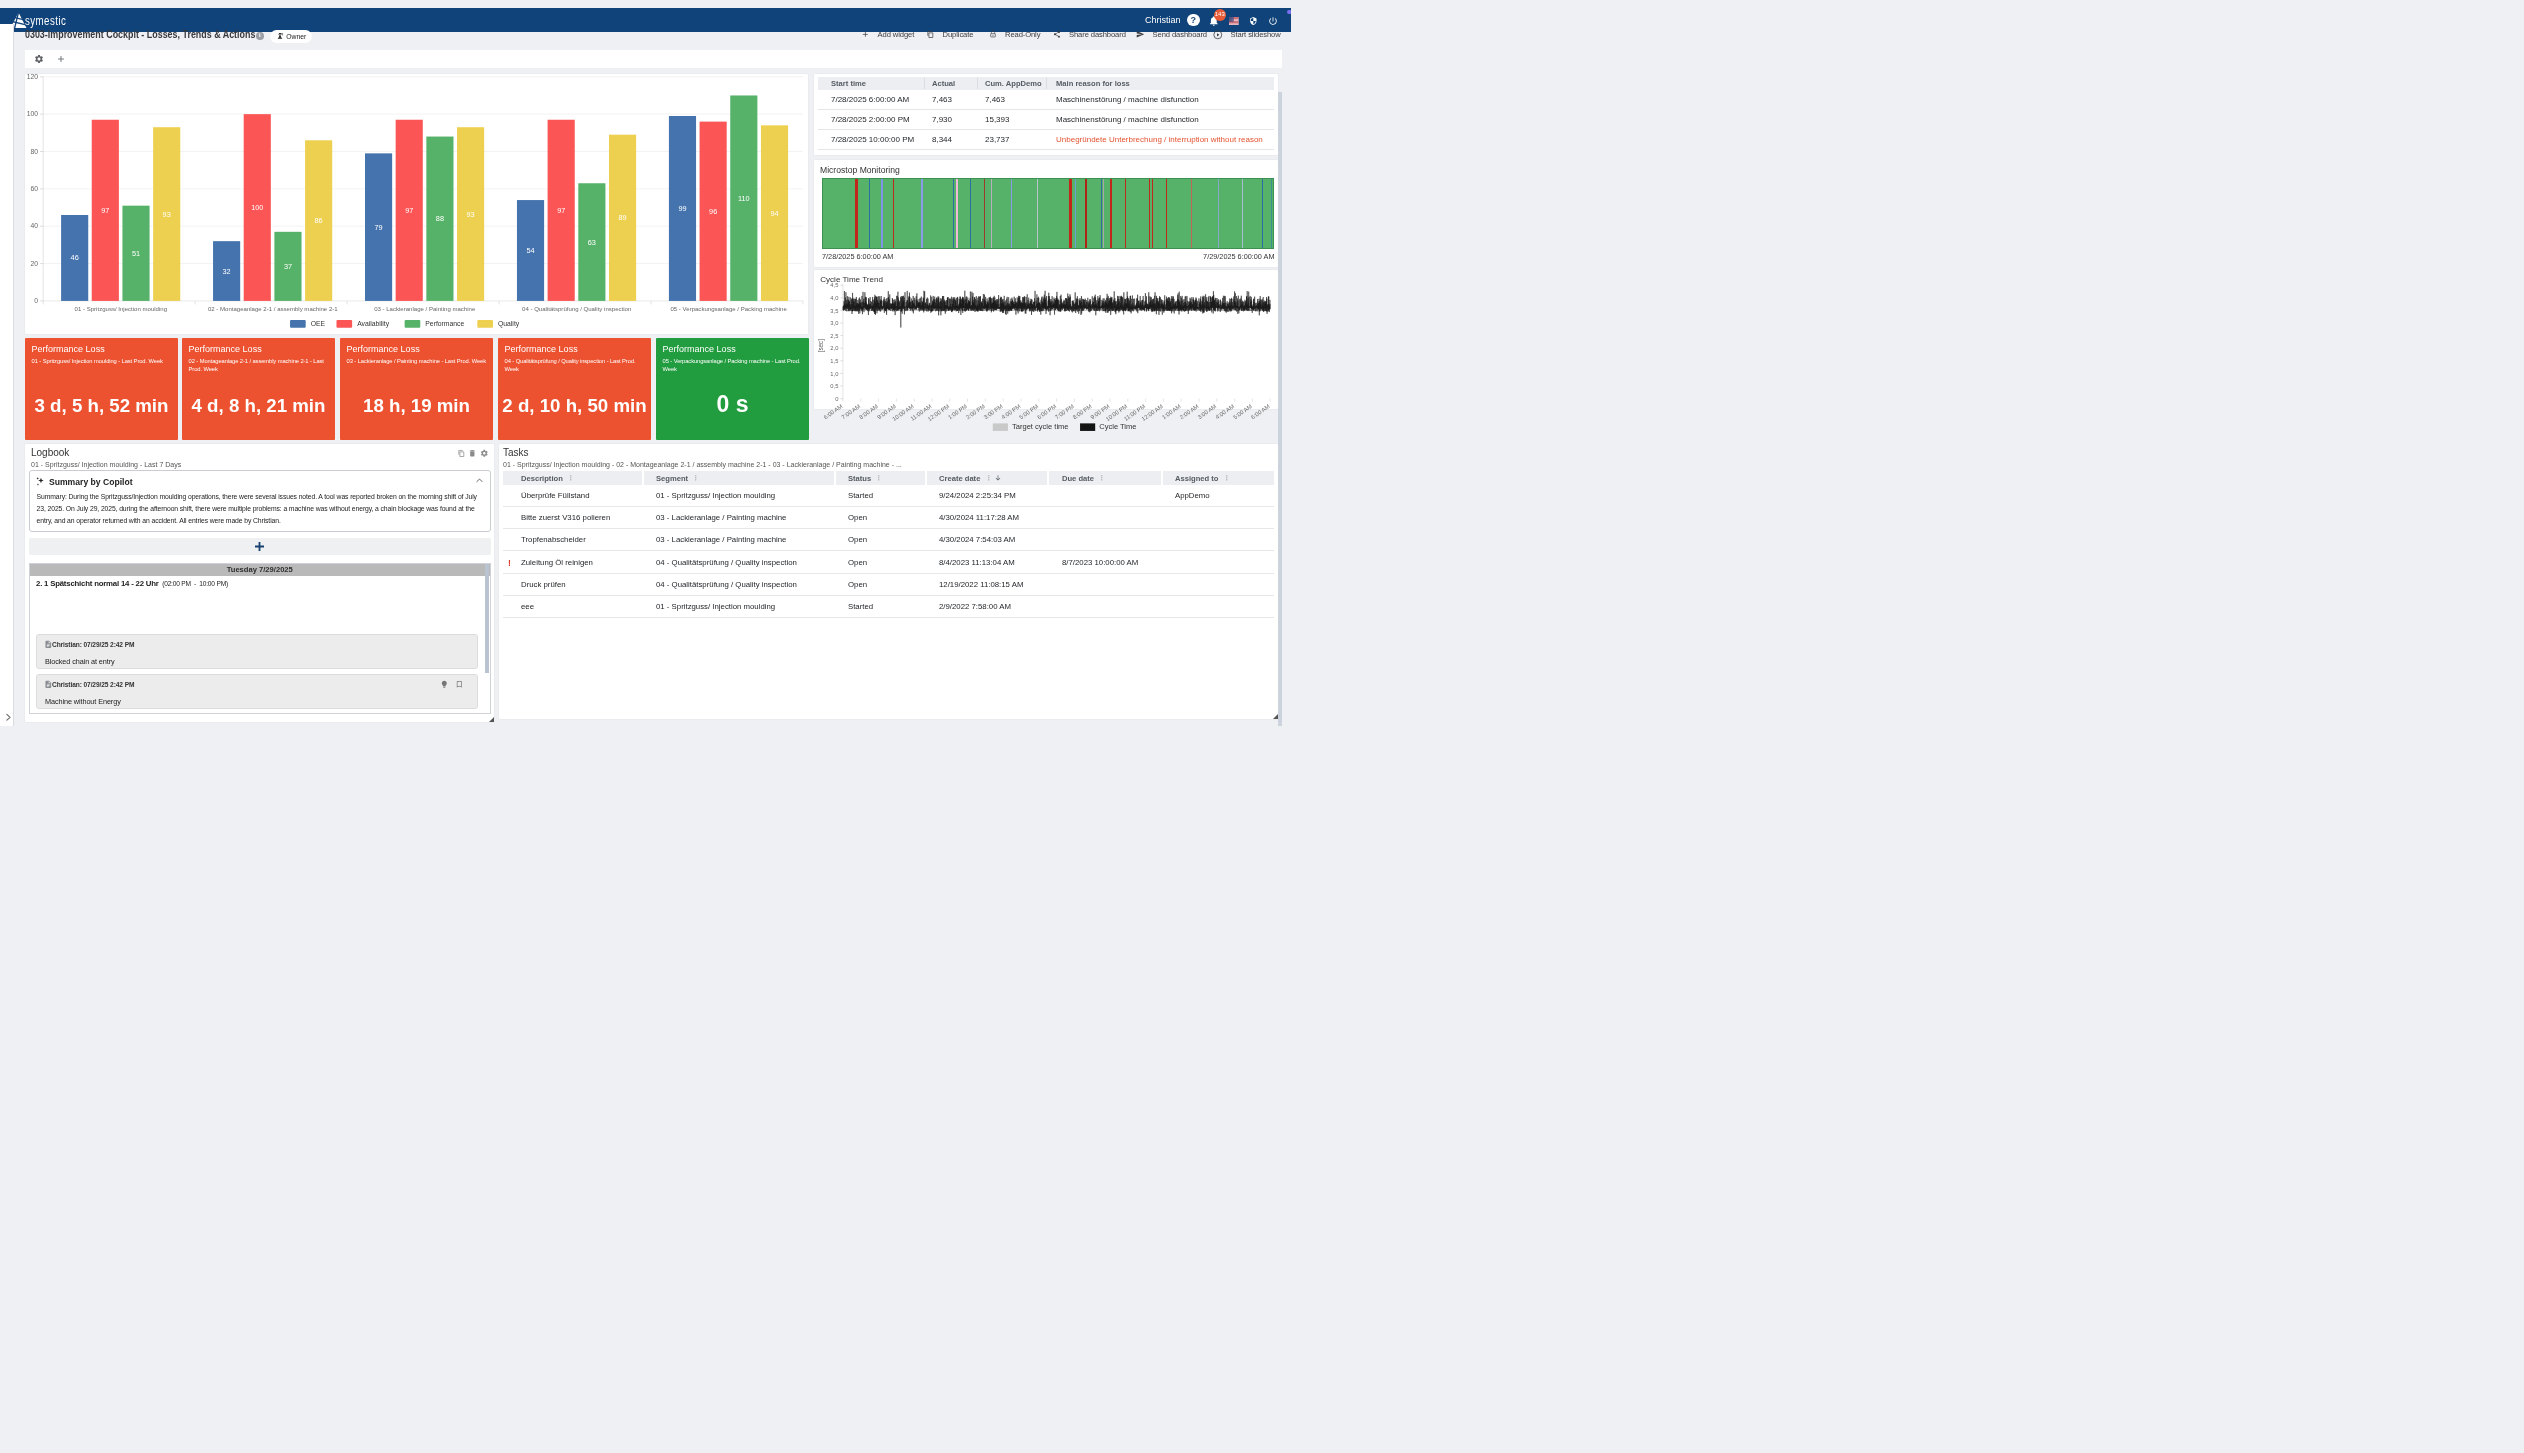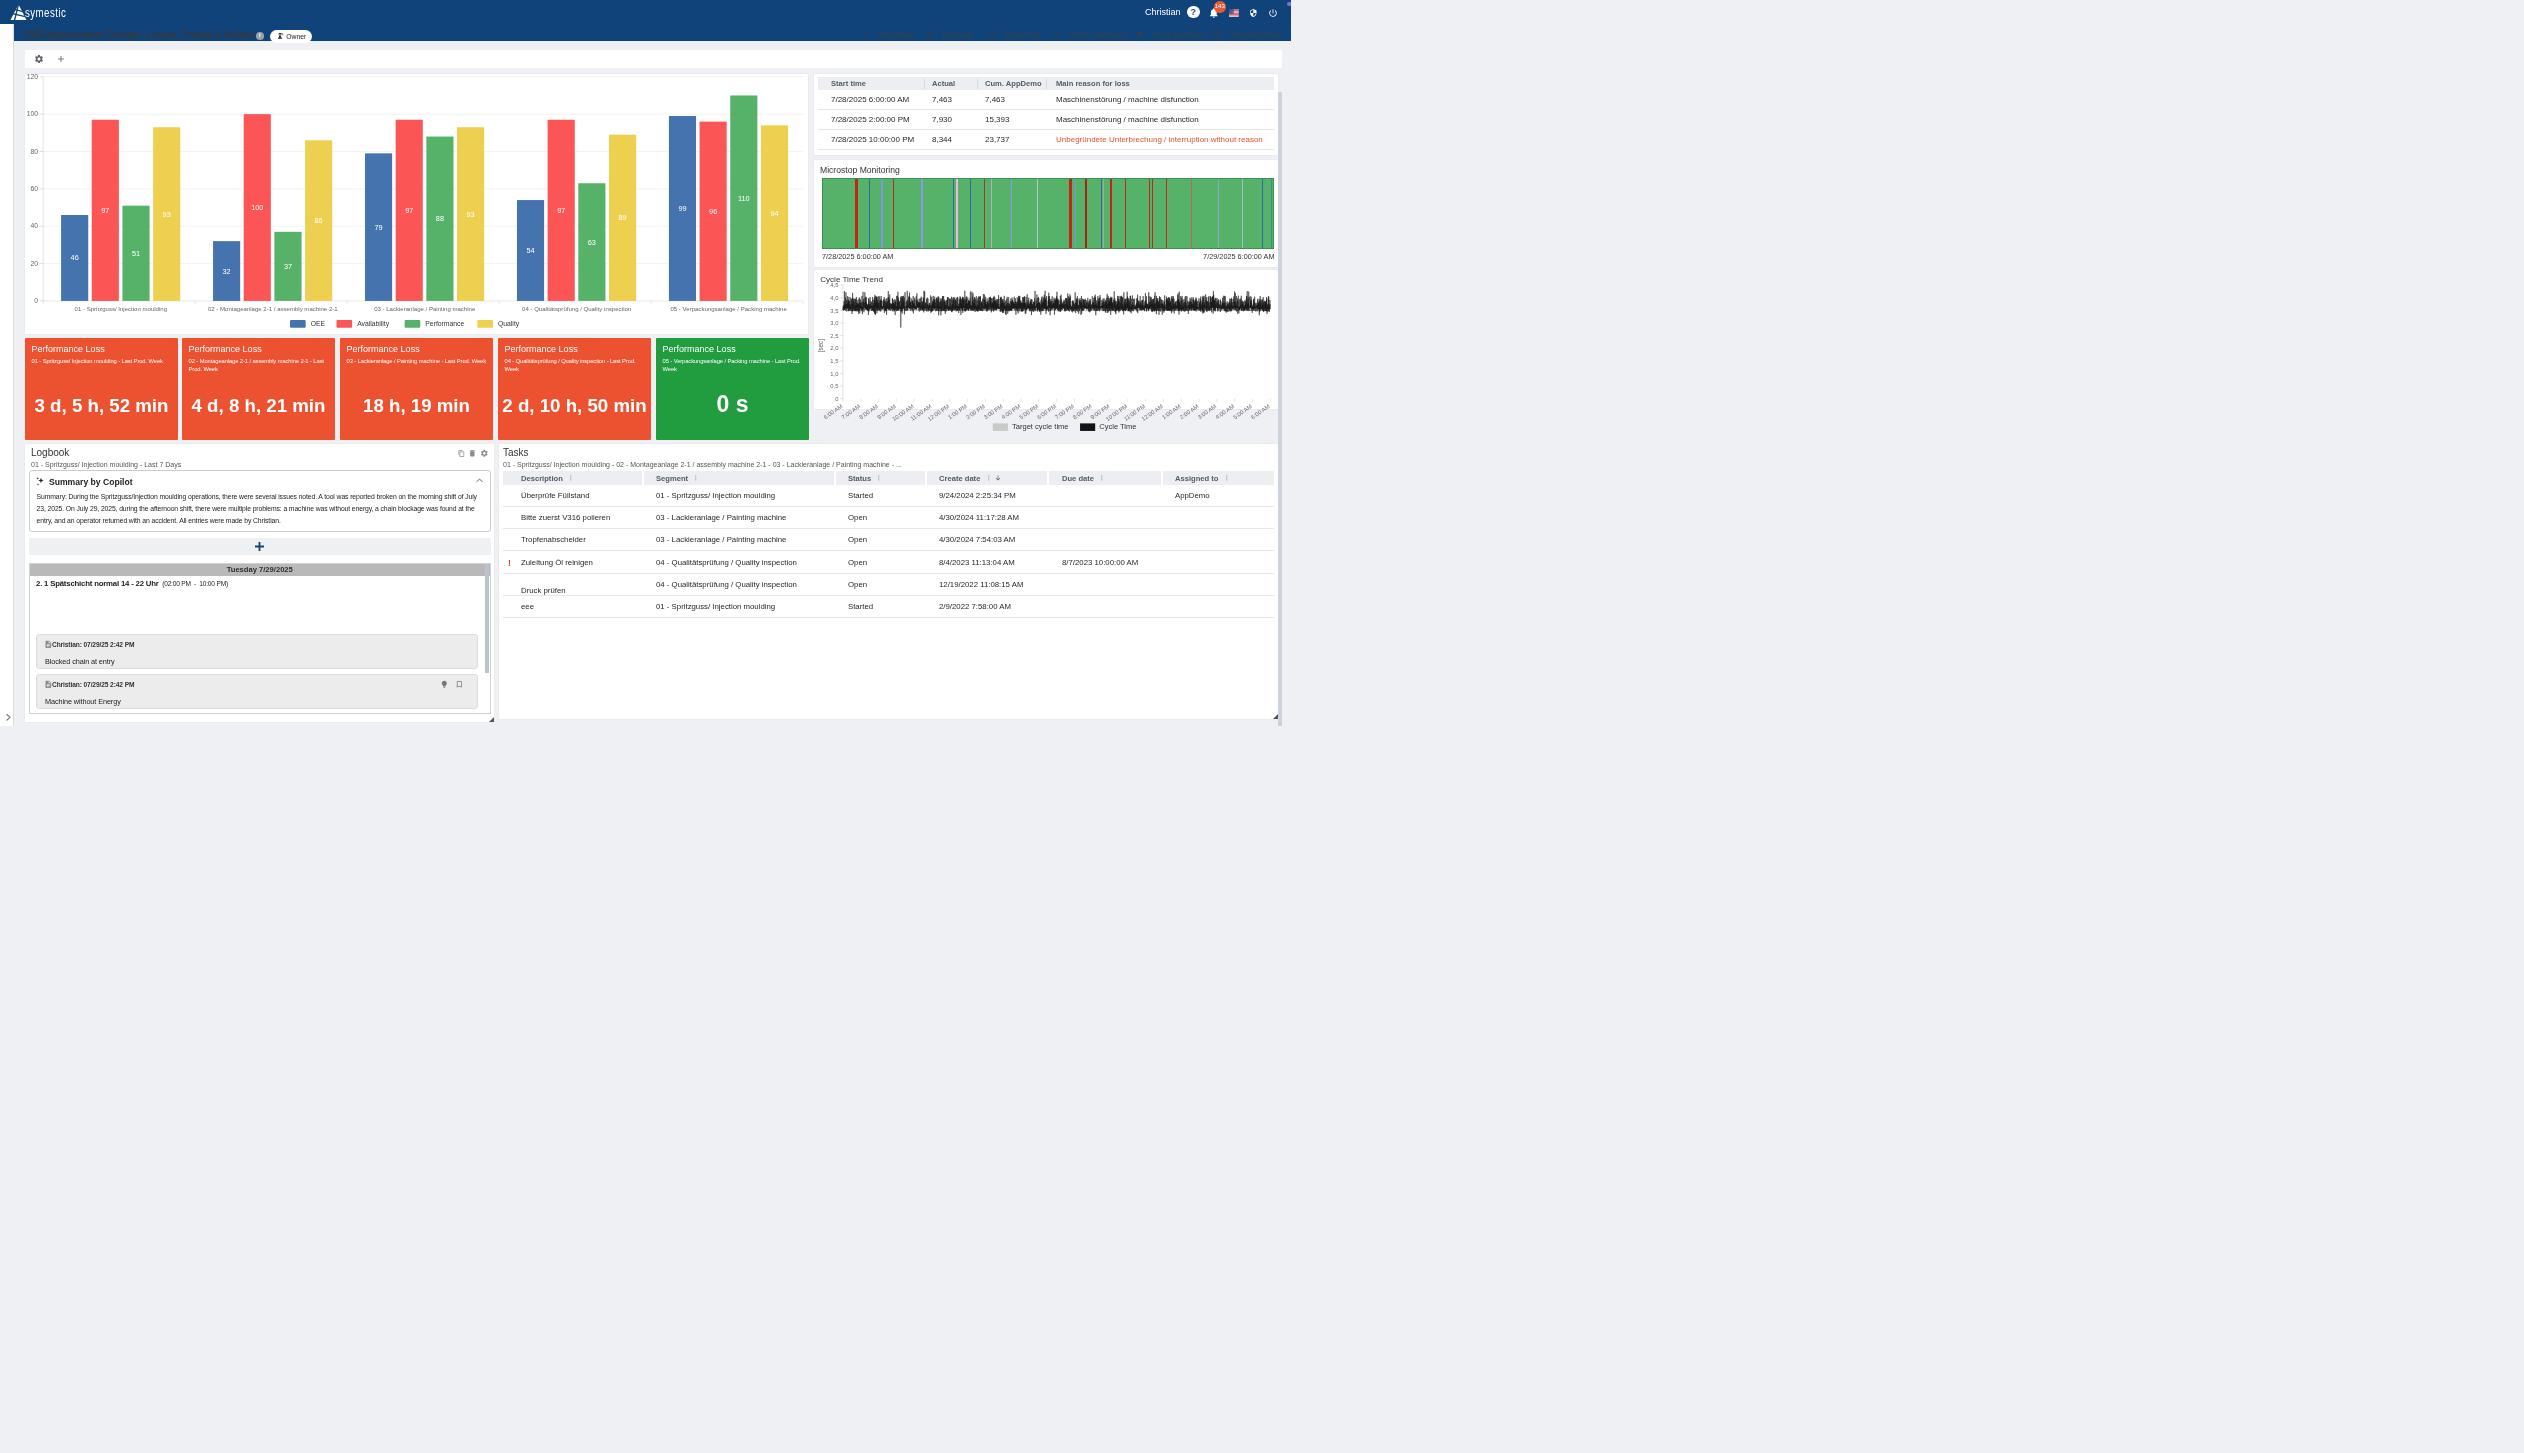--- a/index.html
+++ b/index.html
@@ -1,20 +1,20 @@
 <!DOCTYPE html>
 <html style="font-size:8px"><head>
 <meta charset="utf-8">
 <style>
 * { margin:0; padding:0; box-sizing:border-box; }
 html,body { width:1291px; height:727px; overflow:hidden; }
 svg text { font-family:"Liberation Sans", sans-serif; }
 body { font-family:"Liberation Sans", sans-serif; background:#eef0f3; position:relative; }
 
-#navbar { position:absolute; left:0; top:0; width:1291px; height:41px; background:#10437a; }
+#navbar { position:absolute; left:0; top:8px; width:1291px; height:24px; background:#10437a; }
 #logo { position:absolute; left:9.6px; top:3.5px; }
 #logotext { position:absolute; left:25px; top:5.6px; color:#fff; font-size:12.4px; letter-spacing:0.6px; font-weight:400; transform:scaleX(0.78); transform-origin:0 0; }
 
 #sidebar { position:absolute; left:0; top:24px; width:14px; height:702px; background:#fff; border-right:0.5px solid #d9dce1; }
 #sidebar .chev { position:absolute; left:4px; top:689px; }
 
 #titlerow { position:absolute; left:0; top:24px; width:1291px; height:24px; }
 #pagetitle { position:absolute; left:25px; top:4px; font-size:11px; font-weight:bold; color:#36393f; transform:scaleX(0.81); transform-origin:0 0; white-space:nowrap; }
 
 #toolbar { position:absolute; left:25px; top:50px; width:1257px; height:18px; background:#fff; }
@@ -566,21 +566,21 @@
     </div>
     <div style="position:absolute;left:4px;right:4px;top:108px;height:22px;border-bottom:0.5px solid #e6e8ea;font-size:7.8px;color:#24272b">
       <span style="position:absolute;left:5px;top:5.6px;color:#d93a2b;font-weight:bold;font-size:8.6px">!</span>
       <span style="position:absolute;left:18px;top:6px">Zuleitung Öl reinigen</span>
       <span style="position:absolute;left:153px;top:6px">04 - Qualitätsprüfung / Quality inspection</span>
       <span style="position:absolute;left:345px;top:6px">Open</span>
       <span style="position:absolute;left:436px;top:6px">8/4/2023 11:13:04 AM</span>
       <span style="position:absolute;left:559px;top:6px">8/7/2023 10:00:00 AM</span>
     </div>
     <div style="position:absolute;left:4px;right:4px;top:130px;height:22px;border-bottom:0.5px solid #e6e8ea;font-size:7.8px;color:#24272b">
-      <span style="position:absolute;left:18px;top:12px">Druck prüfen</span>
+      <span style="position:absolute;left:18px;top:6px">Druck prüfen</span>
       <span style="position:absolute;left:153px;top:6px">04 - Qualitätsprüfung / Quality inspection</span>
       <span style="position:absolute;left:345px;top:6px">Open</span>
       <span style="position:absolute;left:436px;top:6px">12/19/2022 11:08:15 AM</span>
     </div>
     <div style="position:absolute;left:4px;right:4px;top:152px;height:22px;border-bottom:0.5px solid #e6e8ea;font-size:7.8px;color:#24272b">
       <span style="position:absolute;left:18px;top:6px">eee</span>
       <span style="position:absolute;left:153px;top:6px">01 - Spritzguss/ Injection moulding</span>
       <span style="position:absolute;left:345px;top:6px">Started</span>
       <span style="position:absolute;left:436px;top:6px">2/9/2022 7:58:00 AM</span>
     </div>

